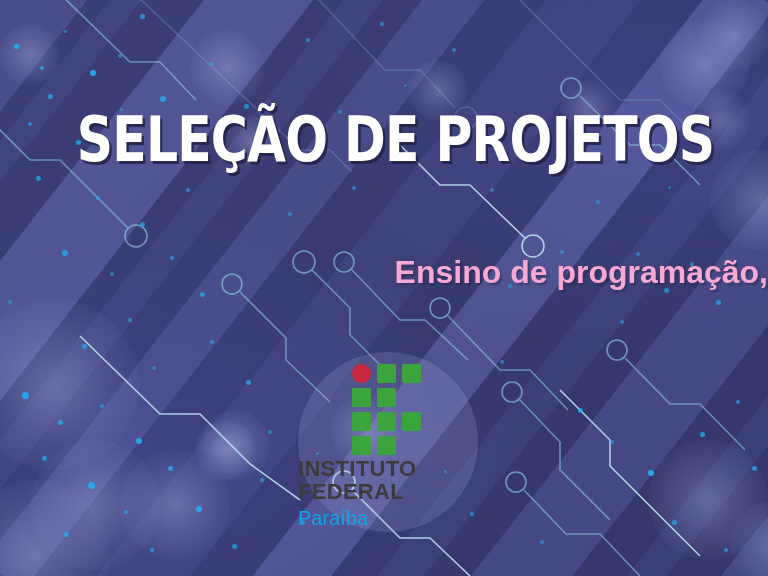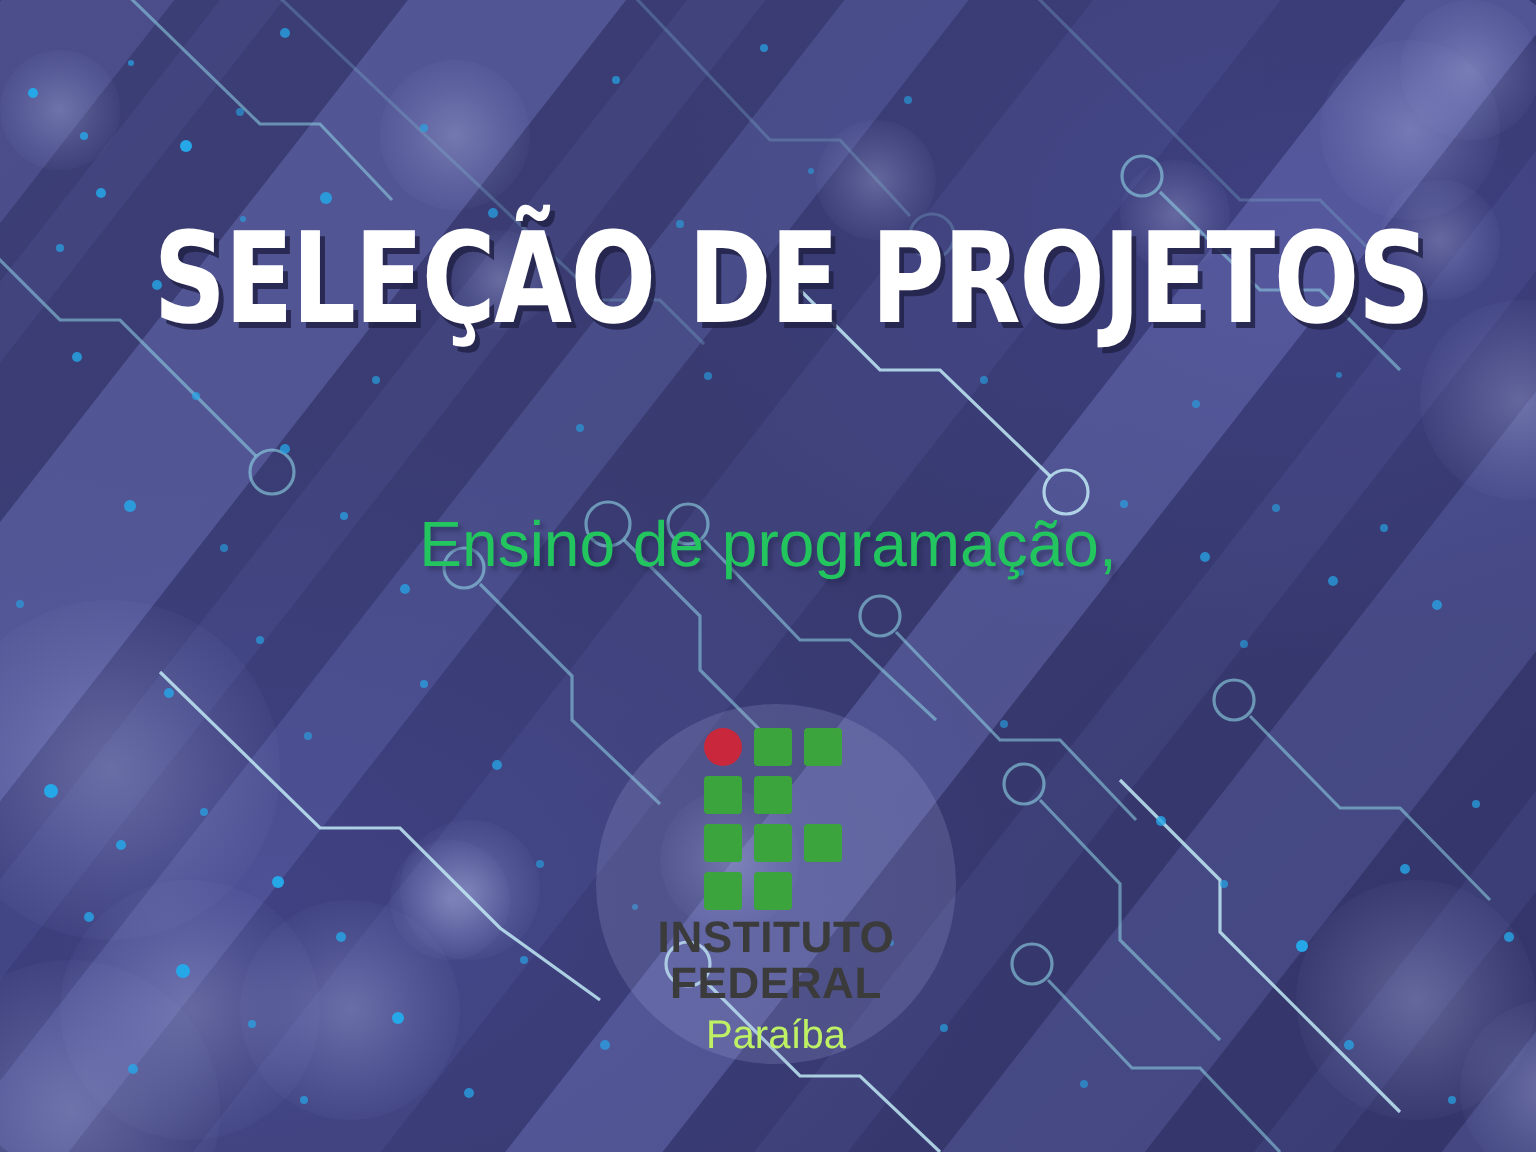--- a/index.html
+++ b/index.html
@@ -83,21 +83,21 @@
   .dot {
     position: absolute;
     border-radius: 50%;
     background: #25a7e8;
   }
 
   
   .content {
     position: absolute;
     inset: 0;
-    text-align: center;
+    text-align: right;
   }
 
   .title {
     position: absolute;
     top: 108px;
     left: 0;
     right: 0;
     font-family: "DejaVu Sans", "Liberation Sans", sans-serif;
     font-weight: 700;
     font-size: 63px;
@@ -121,23 +121,23 @@
     text-shadow: 2px 2px 2px rgba(34,34,72,0.5);
     white-space: nowrap;
   }
 
   .body-text {
     position: absolute;
     top: 252px;
     left: 0;
     right: 0;
     font-size: 32px;
-    font-weight: 400;
+    font-weight: 700;
     line-height: 1.28;
-    color: #22c55e;
+    color: #f9a8d4;
     text-shadow: 2px 2px 2px rgba(34,34,72,0.45);
   }
 
   
   .logo-wrap {
     position: absolute;
     left: 298px;
     top: 352px;
     width: 180px;
     height: 180px;
@@ -164,35 +164,34 @@
   }
   .cell.red {
     background: #c9283c;
     border-radius: 50%;
   }
   .logo-text {
     position: absolute;
     left: 0;
     right: 0;
     top: 106px;
-    text-align: center;
     color: #3b3b3b;
   }
   .logo-line1, .logo-line2 {
     font-weight: 700;
     font-size: 22px;
     line-height: 1.04;
     letter-spacing: 0.3px;
     color: #3b3b3b;
   }
   .logo-line3 {
     font-weight: 400;
     font-size: 20px;
     line-height: 1.3;
-    color: #bef264;
+    color: #0ea5e9;
     margin-top: 1px;
   }
 </style>
 </head>
 <body>
 
 <div id="poster">
 
   <div class="bg-base"></div>
 

